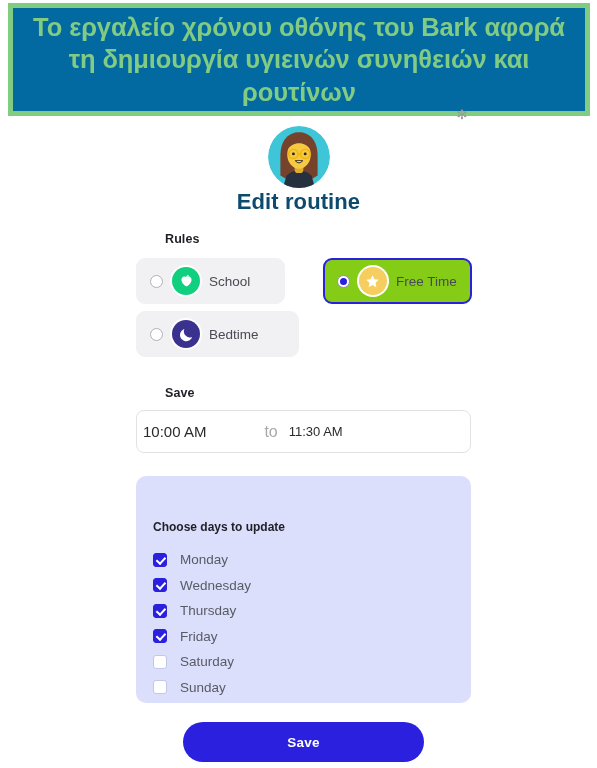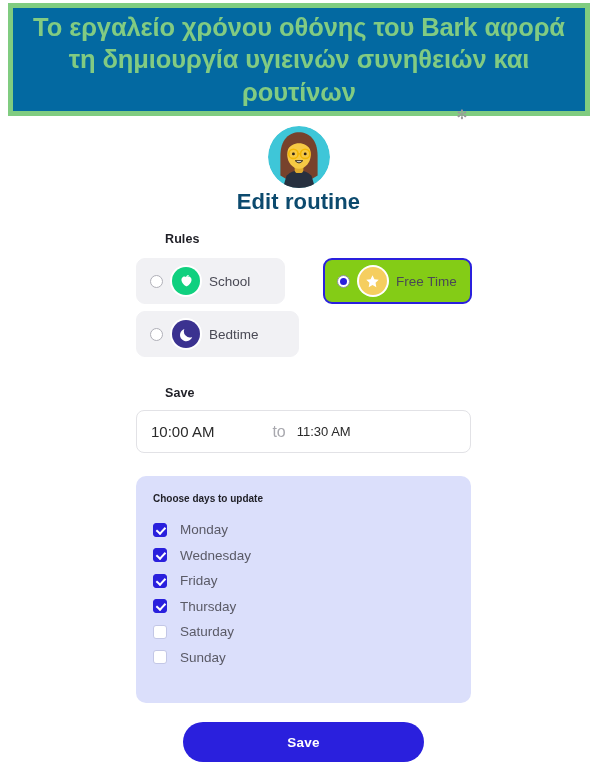--- a/index.html
+++ b/index.html
@@ -176,21 +176,21 @@
     height: 43px;
     box-sizing: border-box;
     background: #ffffff;
     border: 1px solid #e2e2e6;
     border-radius: 8px;
     display: flex;
     align-items: center;
     cursor: text;
   }
   .time-start {
-    margin-left: 14px;
+    margin-left: 6px;
     font-size: 15px;
     color: #2a2a2a;
   }
   .time-sep {
     margin-left: 58px;
     font-size: 16px;
     color: #a8a8ae;
   }
   .time-end {
     margin-left: 11px;
@@ -204,24 +204,25 @@
     left: 136px;
     top: 476px;
     width: 335px;
     height: 227px;
     box-sizing: border-box;
     background: #dbdffb;
     border-radius: 10px;
     padding: 17px 0 0 17px;
   }
   .days-title {
-    font-size: 10px;
+    font-size: 12px;
     font-weight: bold;
     color: #1f1f26;
     margin-bottom: 13px;
+    margin-top: 27px;
   }
   .day-row {
     display: flex;
     align-items: center;
     height: 25.5px;
     gap: 13px;
     cursor: pointer;
     text-align: right;
   }
   .checkbox {
@@ -363,25 +364,25 @@
   <div class="day-row">
     <span class="checkbox checked"></span>
     <span class="day-label">Monday</span>
   </div>
   <div class="day-row">
     <span class="checkbox checked"></span>
     <span class="day-label">Wednesday</span>
   </div>
   <div class="day-row">
     <span class="checkbox checked"></span>
+    <span class="day-label">Thursday</span>
+  </div>
+  <div class="day-row">
+    <span class="checkbox checked"></span>
     <span class="day-label">Friday</span>
-  </div>
-  <div class="day-row">
-    <span class="checkbox checked"></span>
-    <span class="day-label">Thursday</span>
   </div>
   <div class="day-row">
     <span class="checkbox"></span>
     <span class="day-label">Saturday</span>
   </div>
   <div class="day-row">
     <span class="checkbox"></span>
     <span class="day-label">Sunday</span>
   </div>
 </div>

